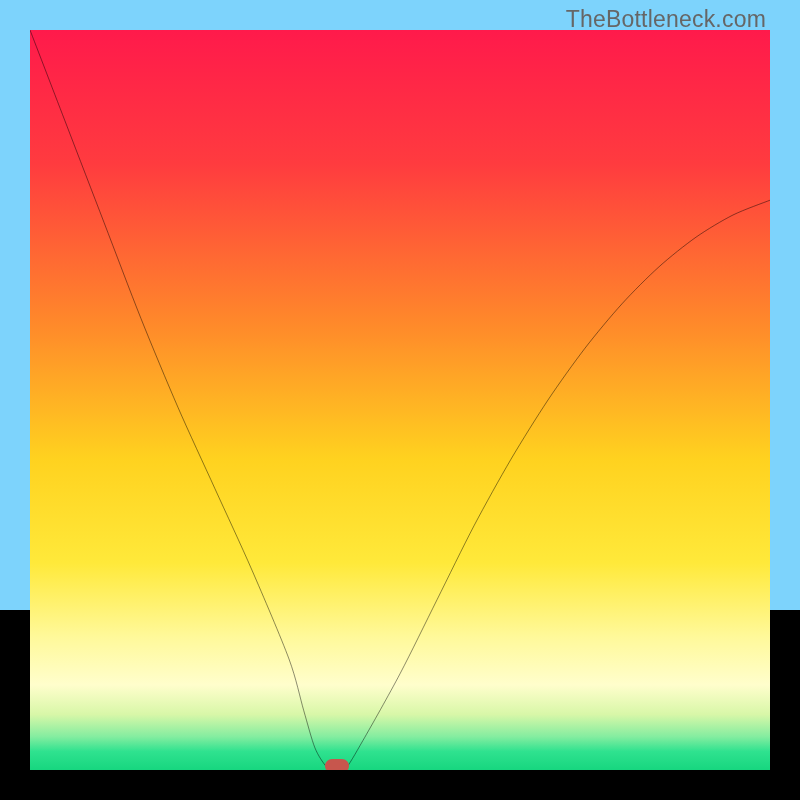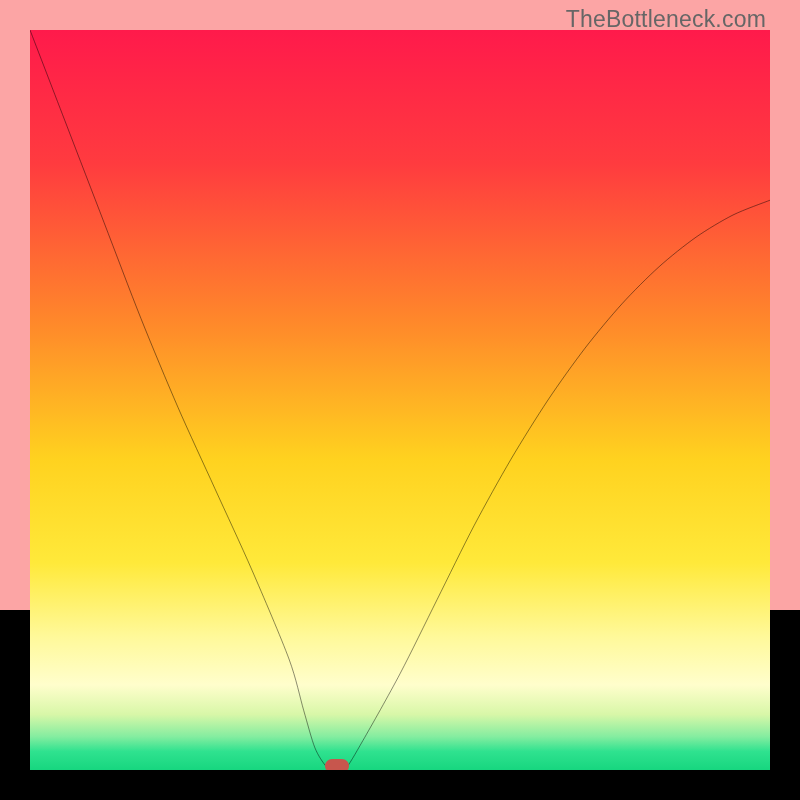--- a/index.html
+++ b/index.html
@@ -9,21 +9,21 @@
     height: 800px;
     overflow: hidden;
     background: #000;
     font-family: Arial, Helvetica, sans-serif;
   }
   .frame {
     position: absolute;
     top: 0; left: 0;
     width: 800px;
     height: 610px;
-    background: #fca5a5;
+    background: #7dd3fc;
   }
   .plot-area {
     position: absolute;
     top: 30px;
     left: 30px;
     width: 740px;
     height: 740px;
     overflow: hidden;
   }
   .gradient {

